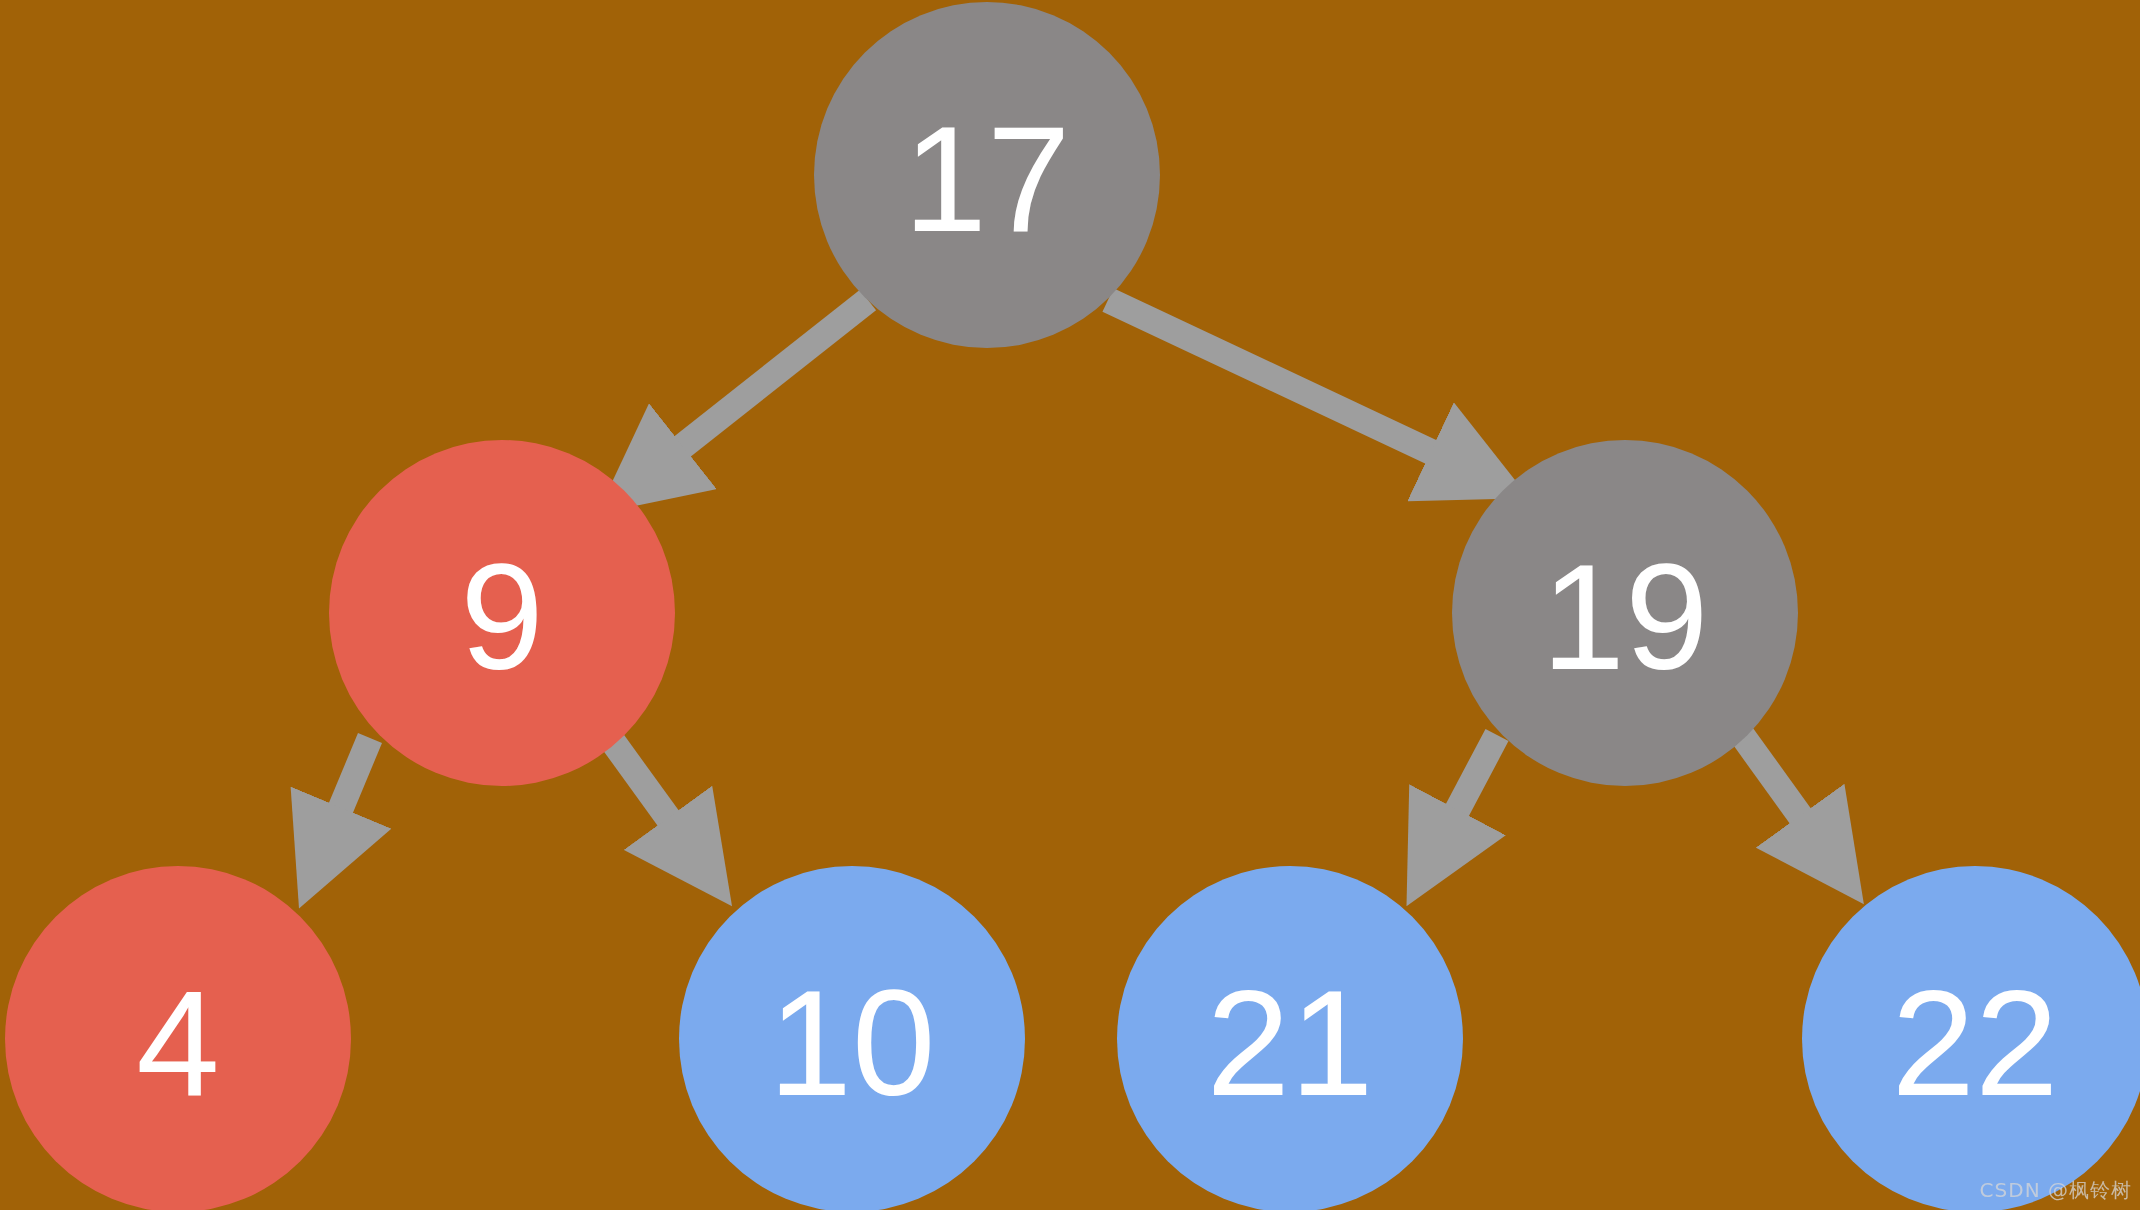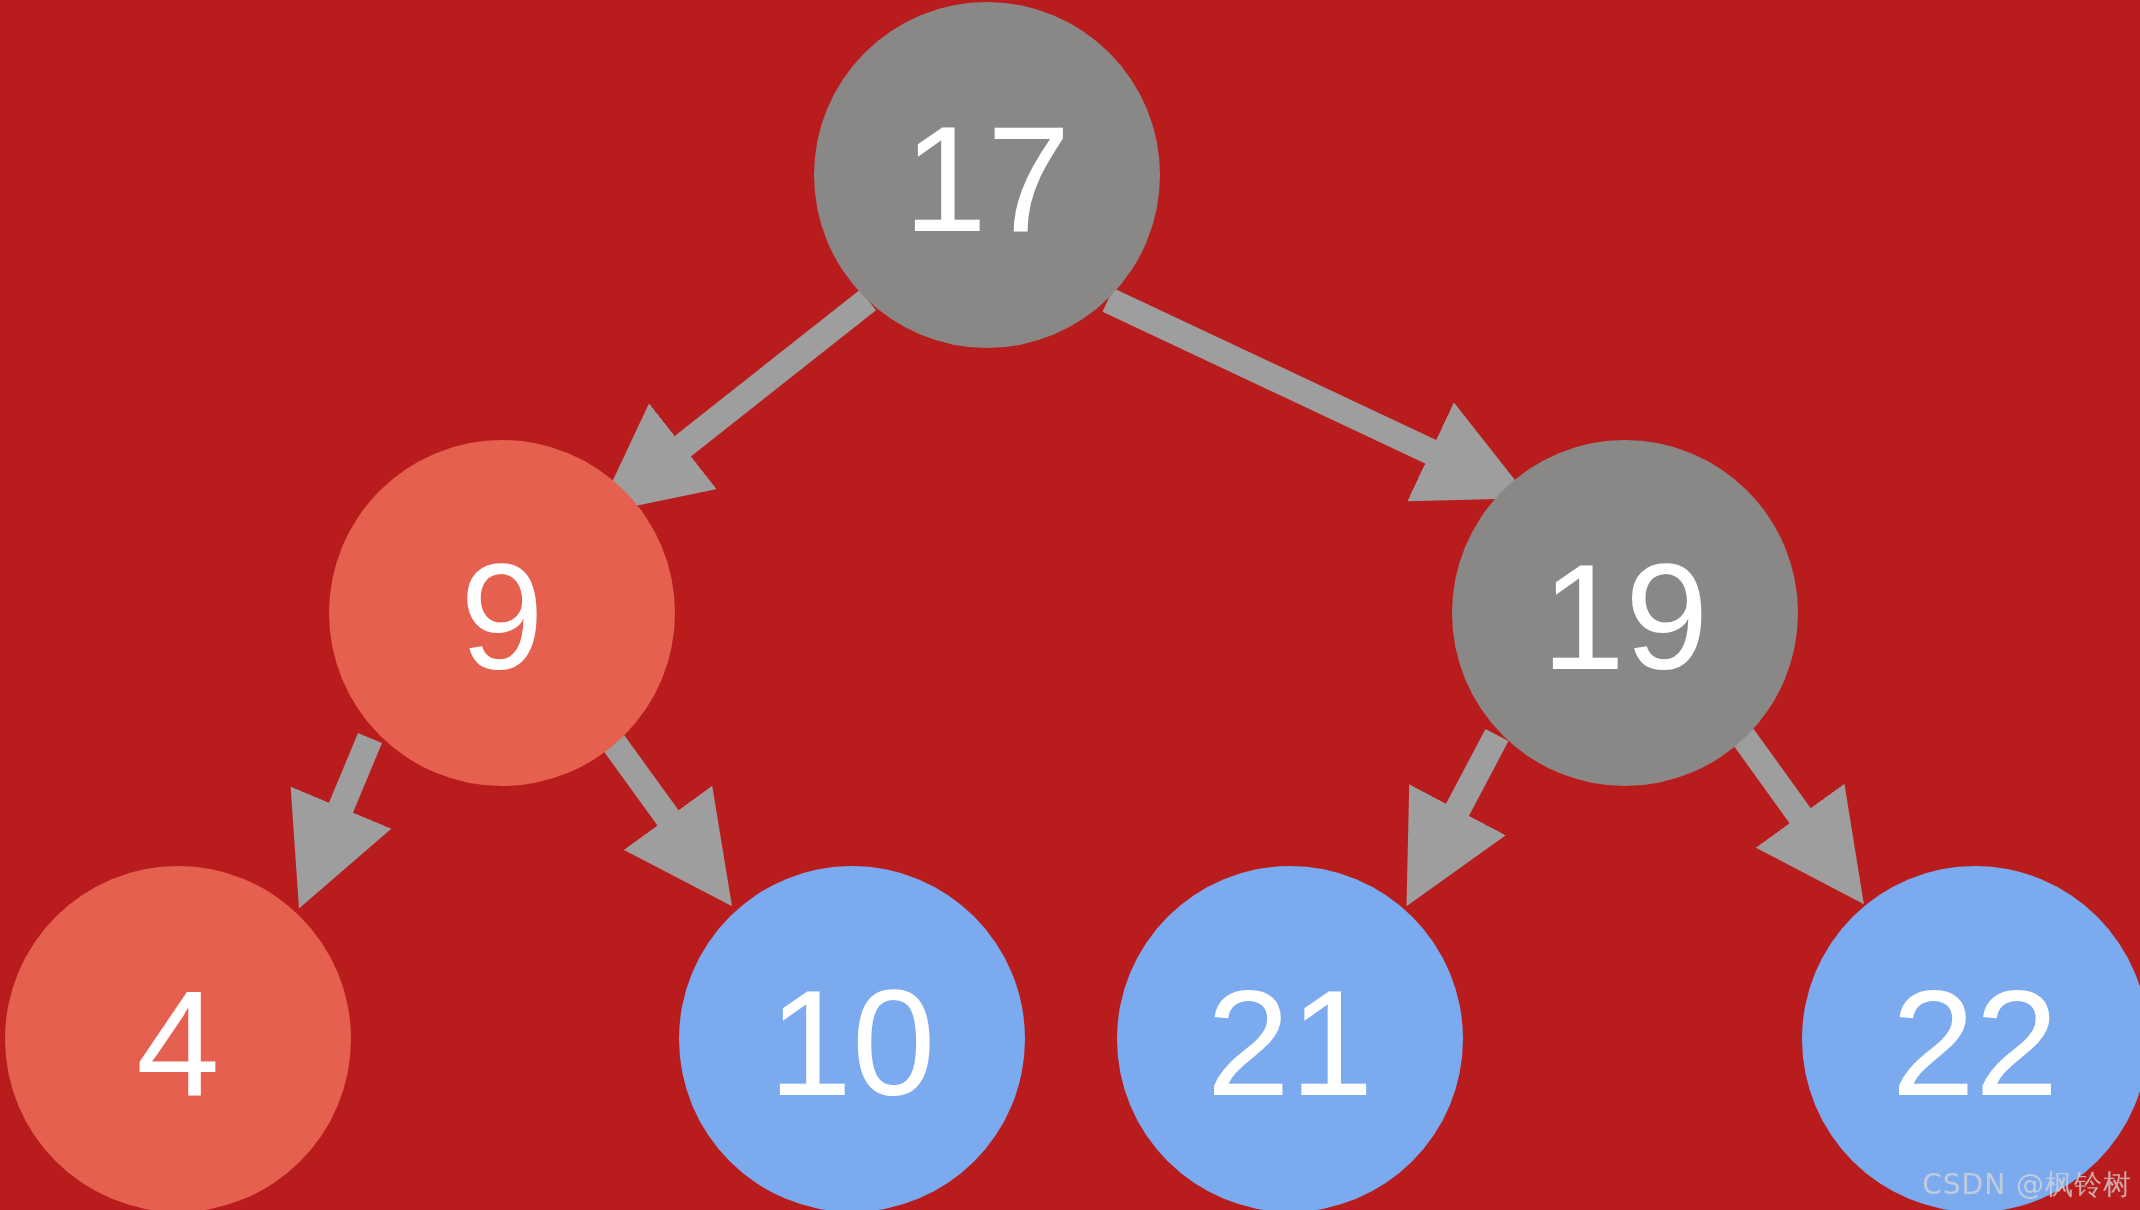--- a/index.html
+++ b/index.html
@@ -4,21 +4,21 @@
 <style>
   html, body {
     margin: 0;
     padding: 0;
     background: #000000;
   }
   #stage {
     position: relative;
     width: 2140px;
     height: 1210px;
-    background: #b91c1c;
+    background: #a16207;
     overflow: hidden;
     font-family: "Liberation Sans", sans-serif;
   }
   #tree-svg {
     position: absolute;
     left: 0;
     top: 0;
     width: 2140px;
     height: 1210px;
     display: block;
@@ -30,21 +30,21 @@
     text-anchor: middle;
     dominant-baseline: central;
     font-weight: 400;
   }
   .watermark {
     position: absolute;
     right: 8px;
     bottom: 6px;
     color: #d7d7d7;
     opacity: 0.75;
-    font-size: 28px;
+    font-size: 20px;
     font-family: "DejaVu Sans", sans-serif;
     letter-spacing: 1px;
     white-space: nowrap;
     pointer-events: none;
   }
 </style>
 </head>
 <body>
 
 <div id="stage">

